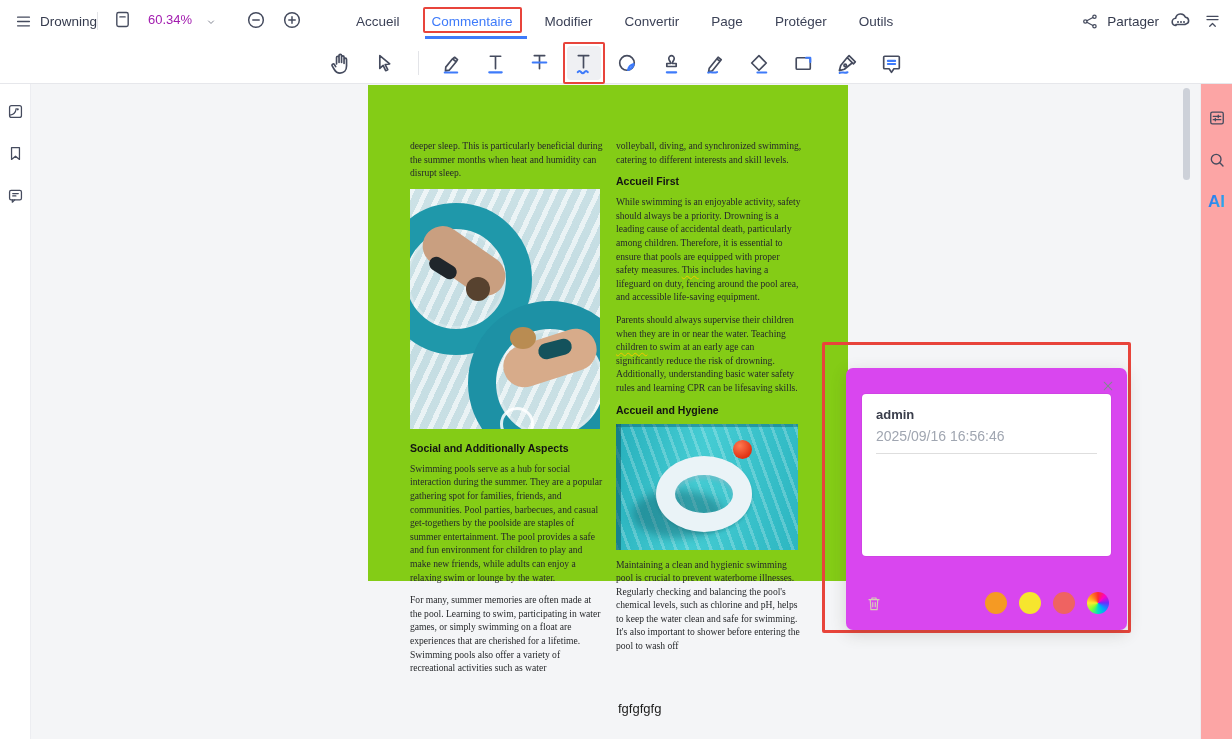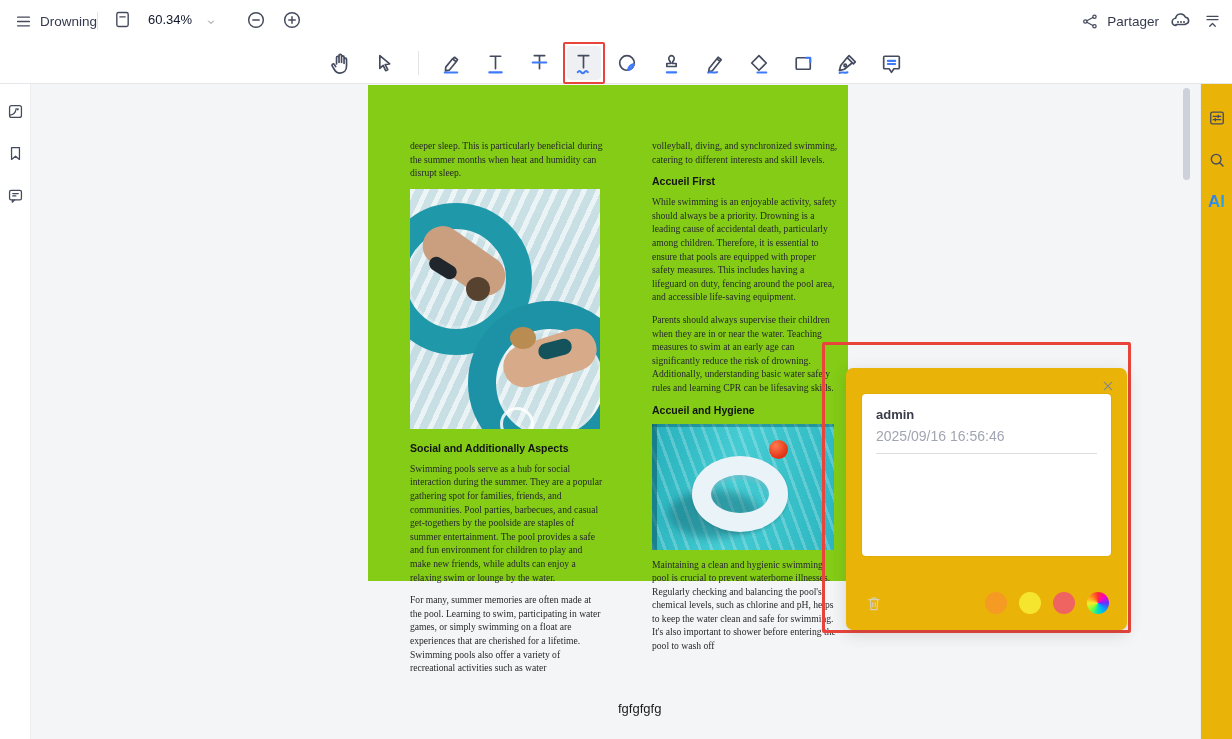--- a/index.html
+++ b/index.html
@@ -11,21 +11,21 @@
   .header { position:absolute; top:0; left:0; right:0; height:84px; background:#fff; border-bottom:1px solid #e6e7eb; z-index:5; }
   .r1 { position:absolute; top:0; left:0; right:0; height:42px; }
   .icon { display:inline-flex; align-items:center; justify-content:center; }
   .icon svg { display:block; }
   .stroke { fill:none; stroke:#454b5e; stroke-width:1.6; stroke-linecap:round; stroke-linejoin:round; }
   .stroke-blue { fill:none; stroke:#3e7bfa; stroke-width:2; stroke-linecap:round; stroke-linejoin:round; }
 
   .menu-btn { position:absolute; left:14px; top:9px; height:24px; display:flex; align-items:center; gap:7px; cursor:pointer; color:#353b4e; font-size:13.5px; }
   .vdiv { position:absolute; left:97px; top:12px; width:1px; height:18px; background:#e3e4e8; }
   .doc-btn { position:absolute; left:112px; top:9px; }
-  .zoom-val { position:absolute; left:148px; top:12px; display:flex; align-items:flex-end; gap:14px; color:#0f172a; font-size:13px; cursor:pointer; }
+  .zoom-val { position:absolute; left:148px; top:12px; display:flex; align-items:flex-end; gap:14px; color:#a21caf; font-size:13px; cursor:pointer; }
   .zoom-out-btn { position:absolute; left:245px; top:9px; }
   .zoom-in-btn  { position:absolute; left:281px; top:9px; }
 
   .tabs { position:absolute; left:356px; top:0; height:42px; display:flex; align-items:center; gap:32px; }
   .tab { font-size:13.5px; color:#3c4257; cursor:pointer; white-space:nowrap; }
   .tab-active-wrap { position:relative; }
   .tab-active { color:#3e7bfa; }
   .tab-redframe { position:absolute; left:-9px; right:-9px; top:-7px; bottom:-4px; border:2.5px solid #e8443b; border-radius:2px; pointer-events:none; }
   .tab-underline { position:absolute; left:-7px; right:-14px; bottom:-10px; height:2.5px; background:#3e7bfa; }
 
@@ -33,33 +33,33 @@
   .share-btn { display:flex; align-items:center; gap:7px; color:#353b4e; font-size:13.5px; cursor:pointer; }
 
   .r2 { position:absolute; top:42px; left:0; right:0; height:42px; display:flex; justify-content:center; align-items:center; gap:10px; }
   .tool { position:relative; width:34px; height:34px; display:flex; align-items:center; justify-content:center; border-radius:4px; cursor:pointer; }
   .tool-sel { background:#eff0f3; }
   .tool-redframe { position:absolute; inset:-4px; border:2.5px solid #e8443b; border-radius:2px; pointer-events:none; }
   .tdiv { width:1px; height:24px; background:#e3e4e8; margin:0 6px; }
 
   
   .lsb { position:absolute; left:0; top:84px; bottom:0; width:31px; background:#fff; border-right:1px solid #ecedf1; display:flex; flex-direction:column; align-items:center; padding-top:18px; gap:23px; z-index:4; }
-  .rsb { position:absolute; right:0; top:84px; bottom:0; width:32px; background:#eab308; border-left:1px solid #ecedf1; display:flex; flex-direction:column; align-items:center; padding-top:24px; gap:22px; z-index:4; }
+  .rsb { position:absolute; right:0; top:84px; bottom:0; width:32px; background:#fca5a5; border-left:1px solid #ecedf1; display:flex; flex-direction:column; align-items:center; padding-top:24px; gap:22px; z-index:4; }
   .sb-btn { cursor:pointer; }
   .ai-label { font-weight:bold; font-size:17px; background:linear-gradient(120deg,#2e6cf0,#2bb7e8); -webkit-background-clip:text; background-clip:text; color:transparent; cursor:pointer; }
   .scroll-thumb { position:absolute; left:1183px; top:88px; width:7px; height:92px; background:#cdd1d9; border-radius:4px; z-index:3; cursor:pointer; }
 
   
   .page { position:absolute; left:368px; top:85px; width:480px; height:496px; background:#84cc16; z-index:1; }
   .col { position:absolute; top:54px; }
   .col1 { left:42px; width:193px; }
-  .col2 { left:248px; width:188px;margin-left:36px; }
+  .col2 { left:248px; width:188px; }
   .p { font-family:"Liberation Serif", serif; font-size:9.6px; line-height:13.6px; color:#26282b; margin-bottom:9px; }
   .h { font-family:"Liberation Sans", sans-serif; font-weight:bold; font-size:10.5px; color:#131313; margin:5px 0 8px; }
-  .squig { text-decoration-style:wavy; text-decoration-color:#f2c500; text-decoration-thickness:1px; text-underline-offset:2px; }
+  .squig { text-decoration:underline; text-decoration-style:wavy; text-decoration-color:#f2c500; text-decoration-thickness:1px; text-underline-offset:2px; }
   .pg-footer { position:absolute; left:250px; top:616px; font-size:13px; color:#1b1b1b; font-family:"Liberation Sans", sans-serif; }
 
   
   .img1 { position:relative; width:190px; height:240px; margin:7px 0 13px; overflow:hidden;
           background:linear-gradient(160deg,#dcebee 0%,#cfe3e8 50%,#d9e9ec 100%); }
   .img1::before { content:""; position:absolute; inset:0;
           background:repeating-linear-gradient(115deg, rgba(255,255,255,.5) 0 5px, rgba(176,209,216,.35) 5px 13px); }
   .tube { position:absolute; border-radius:50%; }
   .tube1 { left:-30px; top:14px; width:152px; height:152px; border:26px solid #1f98aa; box-shadow:inset 0 0 0 3px rgba(255,255,255,.25); }
   .tube2 { left:58px; top:112px; width:164px; height:164px; border:28px solid #1d91a5; box-shadow:inset 0 0 0 3px rgba(255,255,255,.25); }
@@ -79,21 +79,21 @@
   .pool-edge-l { position:absolute; left:0; top:0; bottom:0; width:5px; background:rgba(8,86,97,.55); }
   .pool-edge-t { position:absolute; left:0; top:0; right:0; height:3px; background:rgba(8,86,97,.4); }
   .donut-shadow { position:absolute; left:16px; top:66px; width:92px; height:48px; border-radius:50%; background:rgba(10,80,92,.38); filter:blur(4px); }
   .donut { position:absolute; left:40px; top:32px; width:96px; height:76px; border-radius:50%; border:19px solid #eaf3f7;
            box-shadow:inset 0 3px 4px rgba(140,180,195,.55), 0 2px 3px rgba(20,90,100,.25); }
   .ball { position:absolute; left:117px; top:16px; width:19px; height:19px; border-radius:50%;
           background:radial-gradient(circle at 35% 30%, #ff7a50, #e03214 70%); }
 
   
   .anno-note-frame { position:absolute; left:822px; top:342px; width:309px; height:291px; border:3px solid #e8443b; border-radius:2px; z-index:6; pointer-events:none; }
-  .note-card { position:absolute; left:846px; top:368px; width:281px; height:262px; background:#eab308; border-radius:7px; box-shadow:0 4px 16px rgba(60,60,40,.18); z-index:7; }
+  .note-card { position:absolute; left:846px; top:368px; width:281px; height:262px; background:#d946ef; border-radius:7px; box-shadow:0 4px 16px rgba(60,60,40,.18); z-index:7; }
   .note-close { position:absolute; right:10px; top:9px; width:18px; height:18px; display:flex; align-items:center; justify-content:center; cursor:pointer; }
   .note-inner { position:absolute; left:16px; top:26px; width:249px; height:162px; background:#fff; border-radius:4px; box-shadow:0 0 0 1px rgba(0,0,0,.04); padding:13px 14px; cursor:text; }
   .note-author { font-size:13px; font-weight:bold; color:#3a3e4b; }
   .note-time { margin-top:6px; font-size:14px; color:#a0a6b1; }
   .note-div { margin-top:9px; border-bottom:1px solid #dedede; }
   .note-footer { position:absolute; left:18px; right:18px; bottom:15px; height:24px; display:flex; align-items:center; justify-content:space-between; }
   .swatches { display:flex; align-items:center; gap:12px; }
   .dot { width:22px; height:22px; border-radius:50%; cursor:pointer; }
   .dot-rainbow { background:conic-gradient(#ff2d2d,#ff00c8,#6a2dff,#00a2ff,#00e0c0,#7dff35,#ffe92e,#ff8d1f,#ff2d2d); }
 </style>
@@ -137,20 +137,33 @@
             <path class="stroke" d="M8.5 12h7"></path>
           </svg>
       </span>
       <span class="icon zoom-in-btn">
         <svg width="22" height="22" viewBox="0 0 24 24">
             <circle class="stroke" cx="12" cy="12" r="8"></circle>
             <path class="stroke" d="M8.5 12h7M12 8.5v7"></path>
           </svg>
       </span>
 
+      <div class="tabs">
+        <span class="tab">Accueil</span>
+        <span class="tab tab-active-wrap">
+          <span class="tab-active">Commentaire</span>
+          <span class="tab-redframe"></span>
+          <span class="tab-underline"></span>
+        </span>
+        <span class="tab">Modifier</span>
+        <span class="tab">Convertir</span>
+        <span class="tab">Page</span>
+        <span class="tab">Protéger</span>
+        <span class="tab">Outils</span>
+      </div>
 
       <div class="r1-right">
         <div class="share-btn">
           <span class="icon">
             <svg width="19" height="19" viewBox="0 0 24 24">
                 <circle class="stroke" cx="5.5" cy="12" r="2.1"></circle>
                 <circle class="stroke" cx="17" cy="6" r="2.1"></circle>
                 <circle class="stroke" cx="17" cy="18" r="2.1"></circle>
                 <path class="stroke" d="M7.4 11L15 7M7.4 13l7.6 4"></path>
               </svg>
@@ -316,21 +329,21 @@
 
       <div class="h">Social and Additionally Aspects</div>
       <div class="p">Swimming pools serve as a hub for social interaction during the summer. They are a popular gathering spot for families, friends, and communities. Pool parties, barbecues, and casual get-togethers by the poolside are staples of summer entertainment. The pool provides a safe and fun environment for children to play and make new friends, while adults can enjoy a relaxing swim or lounge by the water.</div>
       <div class="p">For many, summer memories are often made at the pool. Learning to swim, participating in water games, or simply swimming on a float are experiences that are cherished for a lifetime. Swimming pools also offer a variety of recreational activities such as water</div>
     </div>
 
     <div class="col col2">
       <div class="p">volleyball, diving, and synchronized swimming, catering to different interests and skill levels.</div>
       <div class="h">Accueil First</div>
       <div class="p"><span>While swimming is an enjoyable activity, safety should always be a priority. Drowning is a leading cause of accidental death, particularly among children. Therefore, it is essential to ensure that pools are equipped with proper safety measures. </span><span class="squig">This</span><span> includes having a lifeguard on duty, fencing around the pool area, and accessible life-saving equipment.</span></div>
-      <div class="p"><span>Parents should always supervise their children when they are in or near the water. Teaching </span><span class="squig">measures</span><span> to swim at an early age can significantly reduce the risk of drowning. Additionally, understanding basic water safety rules and learning CPR can be lifesaving skills.</span></div>
+      <div class="p"><span>Parents should always supervise their children when they are in or near the water. Teaching </span><span class="squig">children</span><span> to swim at an early age can significantly reduce the risk of drowning. Additionally, understanding basic water safety rules and learning CPR can be lifesaving skills.</span></div>
       <div class="h">Accueil and Hygiene</div>
 
       <div class="img2">
         <div class="pool-edge-l"></div>
         <div class="pool-edge-t"></div>
         <div class="donut-shadow"></div>
         <div class="donut"></div>
         <div class="ball"></div>
       </div>
 

